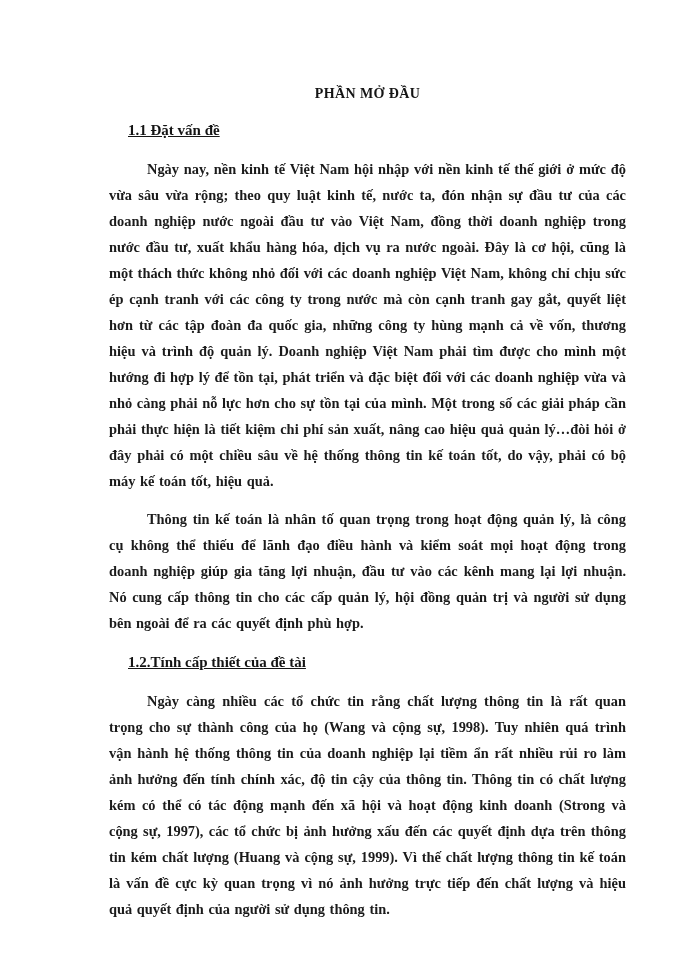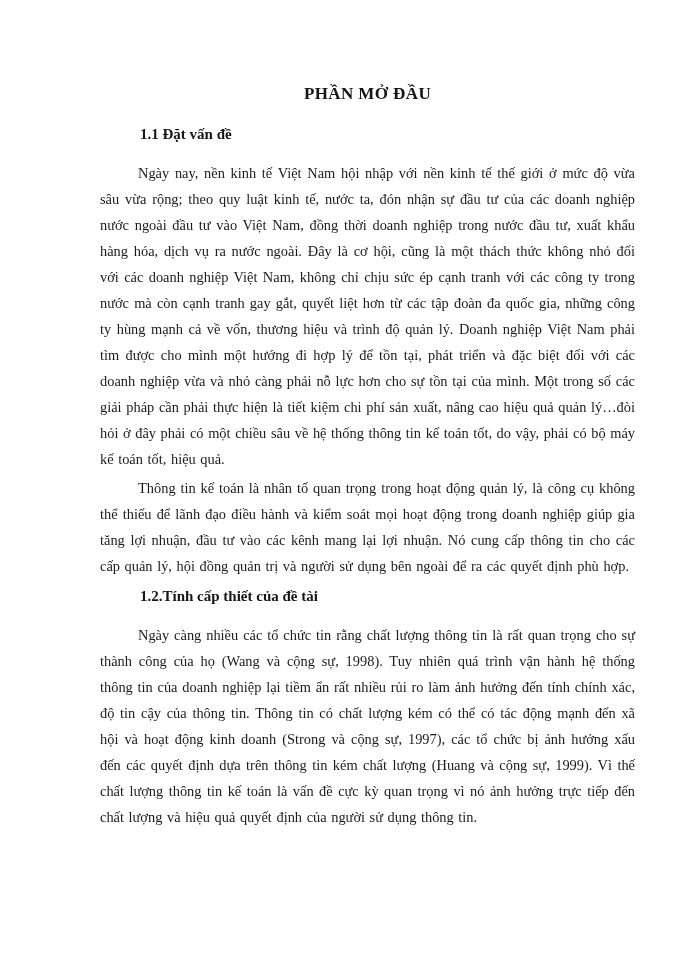--- a/index.html
+++ b/index.html
@@ -12,47 +12,49 @@
     width: 700px;
     height: 960px;
     background: #ffffff;
     box-sizing: border-box;
     padding: 80px 62px 0 97px;
     color: #1b1b1b;
     font-family: "Liberation Serif", "DejaVu Serif", serif;
     overflow: hidden;
   }
   .doc-title {
-    font-size: 17px;
+    font-size: 14px;
     font-weight: bold;
     text-align: center;
     margin: 0 0 8px 0;
     line-height: 28px;
     letter-spacing: 0.4px;
     color: #151515;
   }
   .section-heading {
     font-size: 15px;
     font-weight: bold;
-    margin: 12px;
+    margin: 0;
     padding-left: 31px;
     line-height: 28px;
     color: #151515;
+    text-decoration: underline;
   }
   .section-heading.second {
     margin-top: 2px;
   }
   .para {
-    margin: 3px;
+    margin: 12px;
     text-align: justify;
     text-indent: 38px;
     line-height: 26px;
     font-size: 14.4px;
     word-spacing: 1px;
     color: #1b1b1b;
+    font-weight: bold;
   }
 </style>
 </head>
 <body>
 
 <div class="page">
   <h1 class="doc-title">PHẦN MỞ ĐẦU</h1>
 
   <h2 class="section-heading">1.1 Đặt vấn đề</h2>
 

